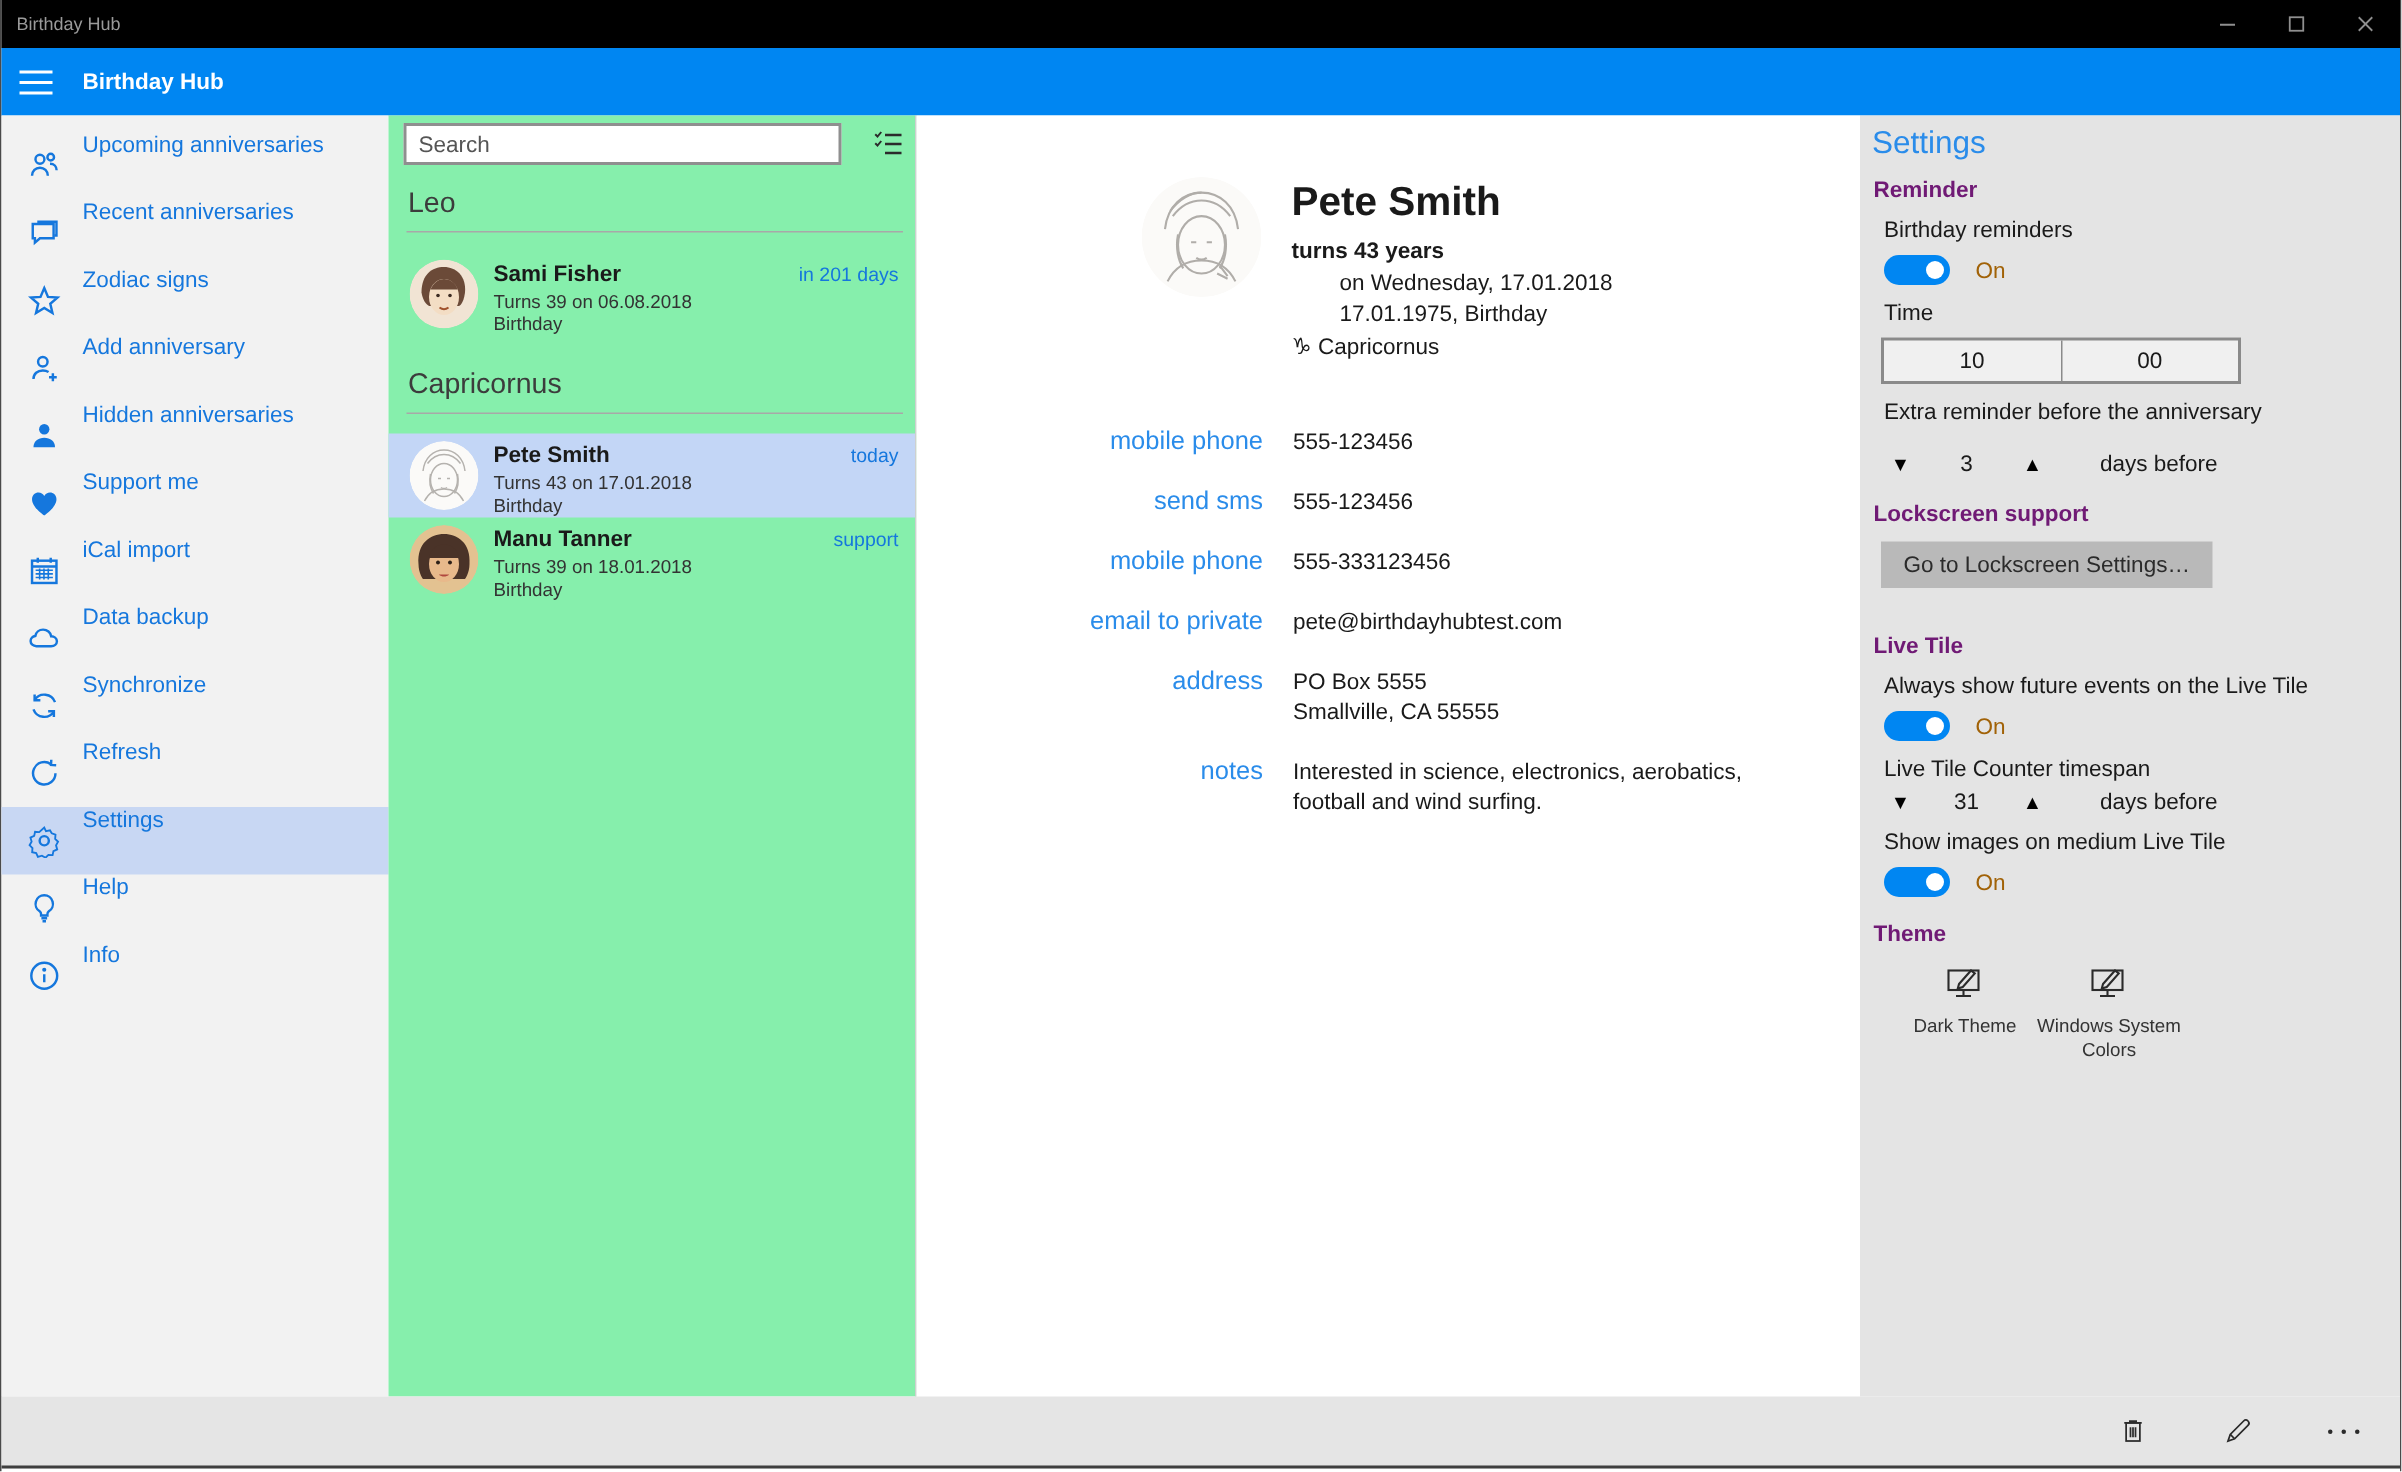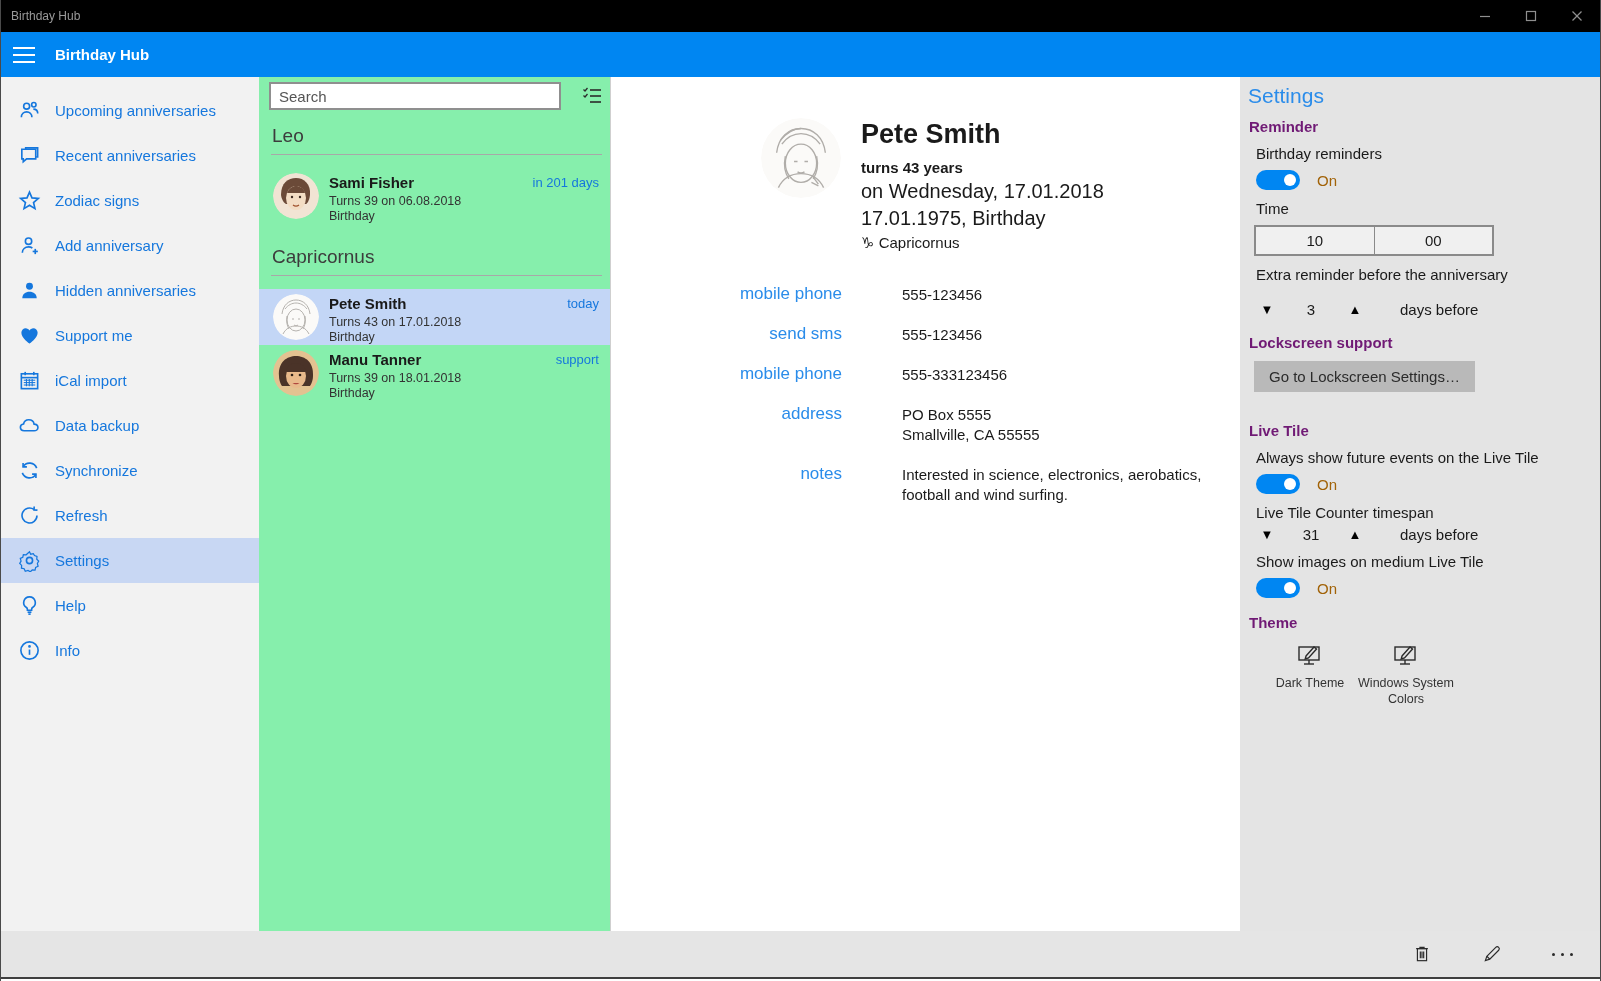--- a/index.html
+++ b/index.html
@@ -21,21 +21,21 @@
   .app-title { color:#fff; font-weight:bold; font-size:15px; margin-left:18px; }
 
   
   .main { position:absolute; left:0; top:77px; width:1599px; height:854px; display:flex; }
   .sidebar { width:258px; height:100%; background:#f2f2f2; padding-top:11px; flex:none; }
   .listpane { width:352px; height:100%; background:#86efac; position:relative; flex:none; border-right:1px solid #cfcfcf; }
   .detail { width:629px; height:100%; background:#fff; position:relative; flex:none; }
   .settings { flex:1; height:100%; background:#e4e4e4; overflow:hidden; }
 
   
-  .nav-item { height:45px; display:flex; align-items:center; cursor:pointer; }
+  .nav-item { height:45px; display:flex; cursor:pointer; }
   .nav-item.sel { background:#c8d7f3; }
   .nav-icon { width:26px; margin-left:15px; display:flex; align-items:center; justify-content:center; color:#1577dd; font-size:20px; flex:none; }
   .nav-icon svg { stroke:#1577dd; fill:none; stroke-width:1.7; }
   .nav-label { color:#1577dd; font-size:15px; margin-left:13px; white-space:nowrap; }
 
   
   .search-input { position:absolute; left:10px; top:5px; width:292px; height:28px; border:2px solid #8f8f8f; font-size:15px; padding:0 8px; color:#333; background:#fff; font-family:inherit; }
   .search-input::placeholder { color:#555; }
   .multiselect { position:absolute; left:322px; top:8px; width:22px; height:22px; cursor:pointer; }
   .group-header { font-size:19px; color:#3c3c3c; font-weight:400; margin:0 0 0 13px; }
@@ -48,24 +48,24 @@
   .entry .etype { position:absolute; left:70px; top:41px; font-size:12.5px; color:#333; }
   .entry .edue { position:absolute; right:11px; top:7px; font-size:13px; color:#1577dd; }
   .lg1 { margin-top:48px; } .lg2 { margin-top:22px; }
   .gap-after-divider { height:13px; }
 
   
   .d-avatar { position:absolute; left:150px; top:41px; width:80px; height:80px; border-radius:50%; overflow:hidden; }
   .d-head { position:absolute; left:250px; top:42px; }
   .d-name { font-size:27px; font-weight:bold; color:#1a1a1a; }
   .d-turns { font-size:15px; font-weight:bold; color:#1a1a1a; margin-top:9px; }
-  .d-line { font-size:20px; color:#1a1a1a; margin-top:4px; }
+  .d-line { font-size:15px; color:#1a1a1a; margin-top:4px;margin-left:32px; }
   .d-zodiac { font-size:15px; color:#1a1a1a; margin-top:4px; }
   .fields { position:absolute; left:0; top:206px; width:100%; }
-  .frow { display:flex; margin-bottom:18px;gap:40px; }
+  .frow { display:flex; margin-bottom:18px; }
   .flabel { width:231px; text-align:right; font-size:17px; color:#2a8cea; flex:none; cursor:pointer; line-height:21px; }
   .fvalue { margin-left:20px; width:330px; font-size:15px; color:#1a1a1a; line-height:20px; padding-top:2px; }
 
   
   .set-title { color:#2a8cea; font-size:21px; margin:7px 0 10px 8px; }
   .sec-h { font-size:15px; font-weight:bold; color:#701a75; margin:8px 0 4px 9px; }
   .set-label { font-size:15px; color:#1a1a1a; margin:10px 0 8px 16px; }
   .toggle-row { display:flex; align-items:center; margin:2px 0 6px 16px; }
   .toggle { width:44px; height:20px; border-radius:10px; background:#0086f2; position:relative; cursor:pointer; flex:none; }
   .toggle .knob { position:absolute; right:4px; top:4px; width:12px; height:12px; border-radius:50%; background:#fff; }
@@ -373,20 +373,24 @@
           <div class="flabel">mobile phone</div>
           <div class="fvalue">555-123456</div>
         </div>
         <div class="frow">
           <div class="flabel">send sms</div>
           <div class="fvalue">555-123456</div>
         </div>
         <div class="frow">
           <div class="flabel">mobile phone</div>
           <div class="fvalue">555-333123456</div>
+        </div>
+        <div class="frow">
+          <div class="flabel">email to private</div>
+          <div class="fvalue">pete@birthdayhubtest.com</div>
         </div>
         <div class="frow">
           <div class="flabel">address</div>
           <div class="fvalue">
             <div>PO Box 5555</div>
             <div>Smallville, CA 55555</div>
           </div>
         </div>
         <div class="frow">
           <div class="flabel">notes</div>

